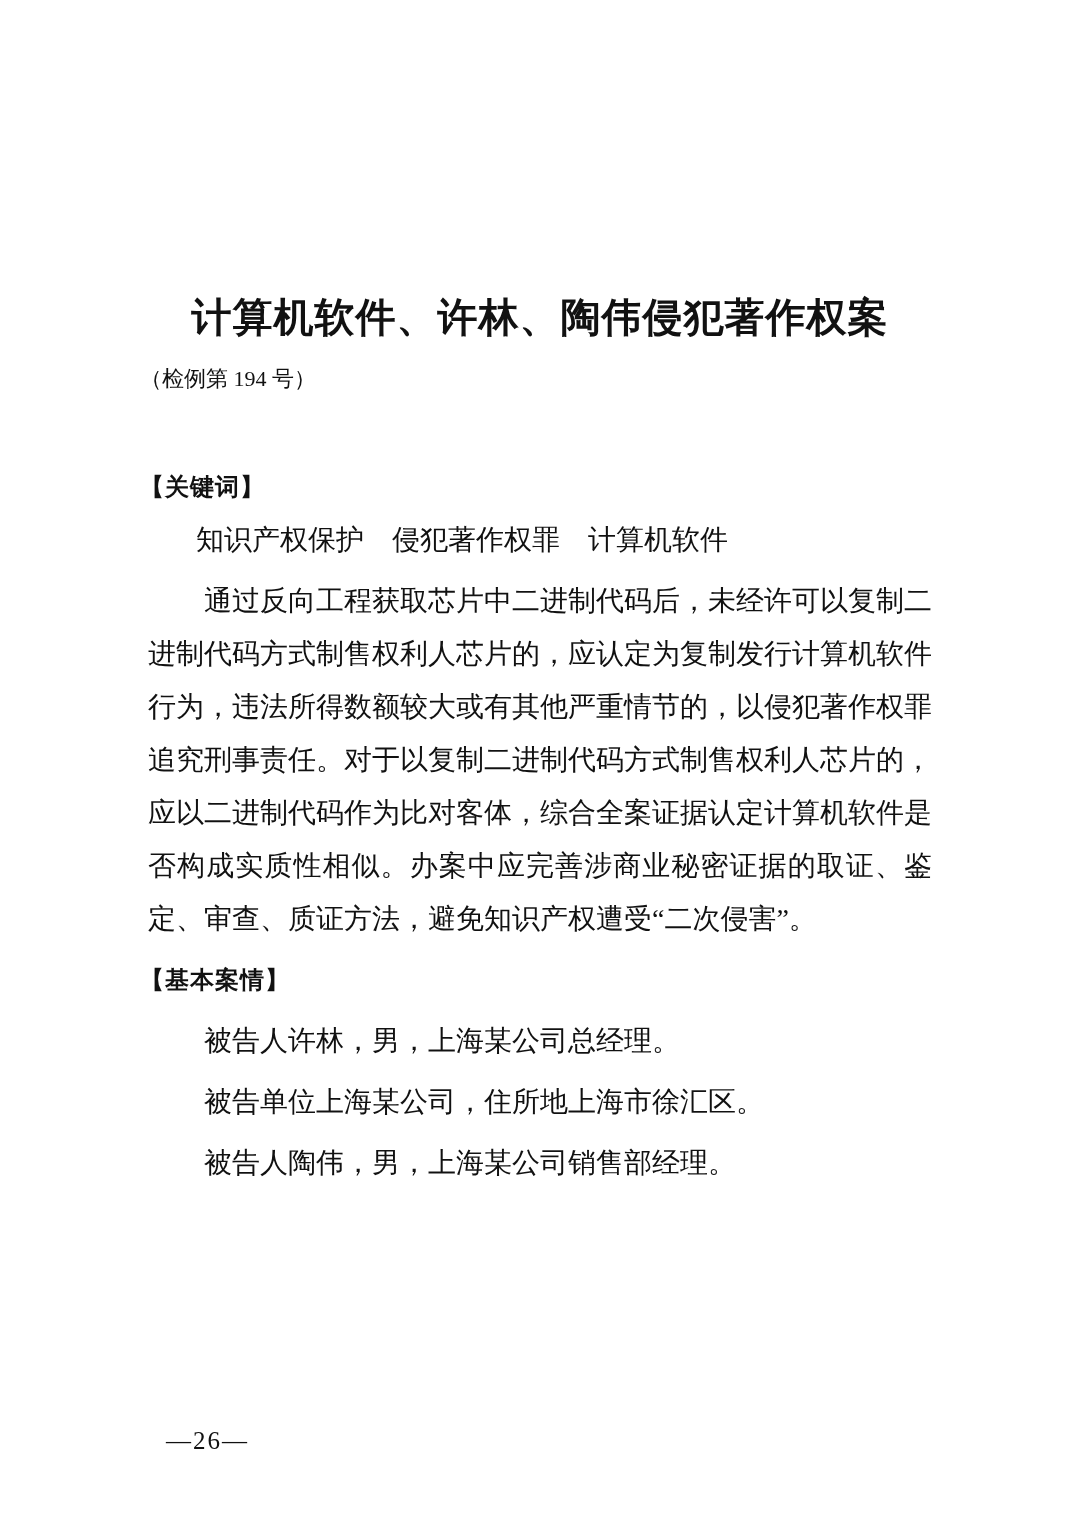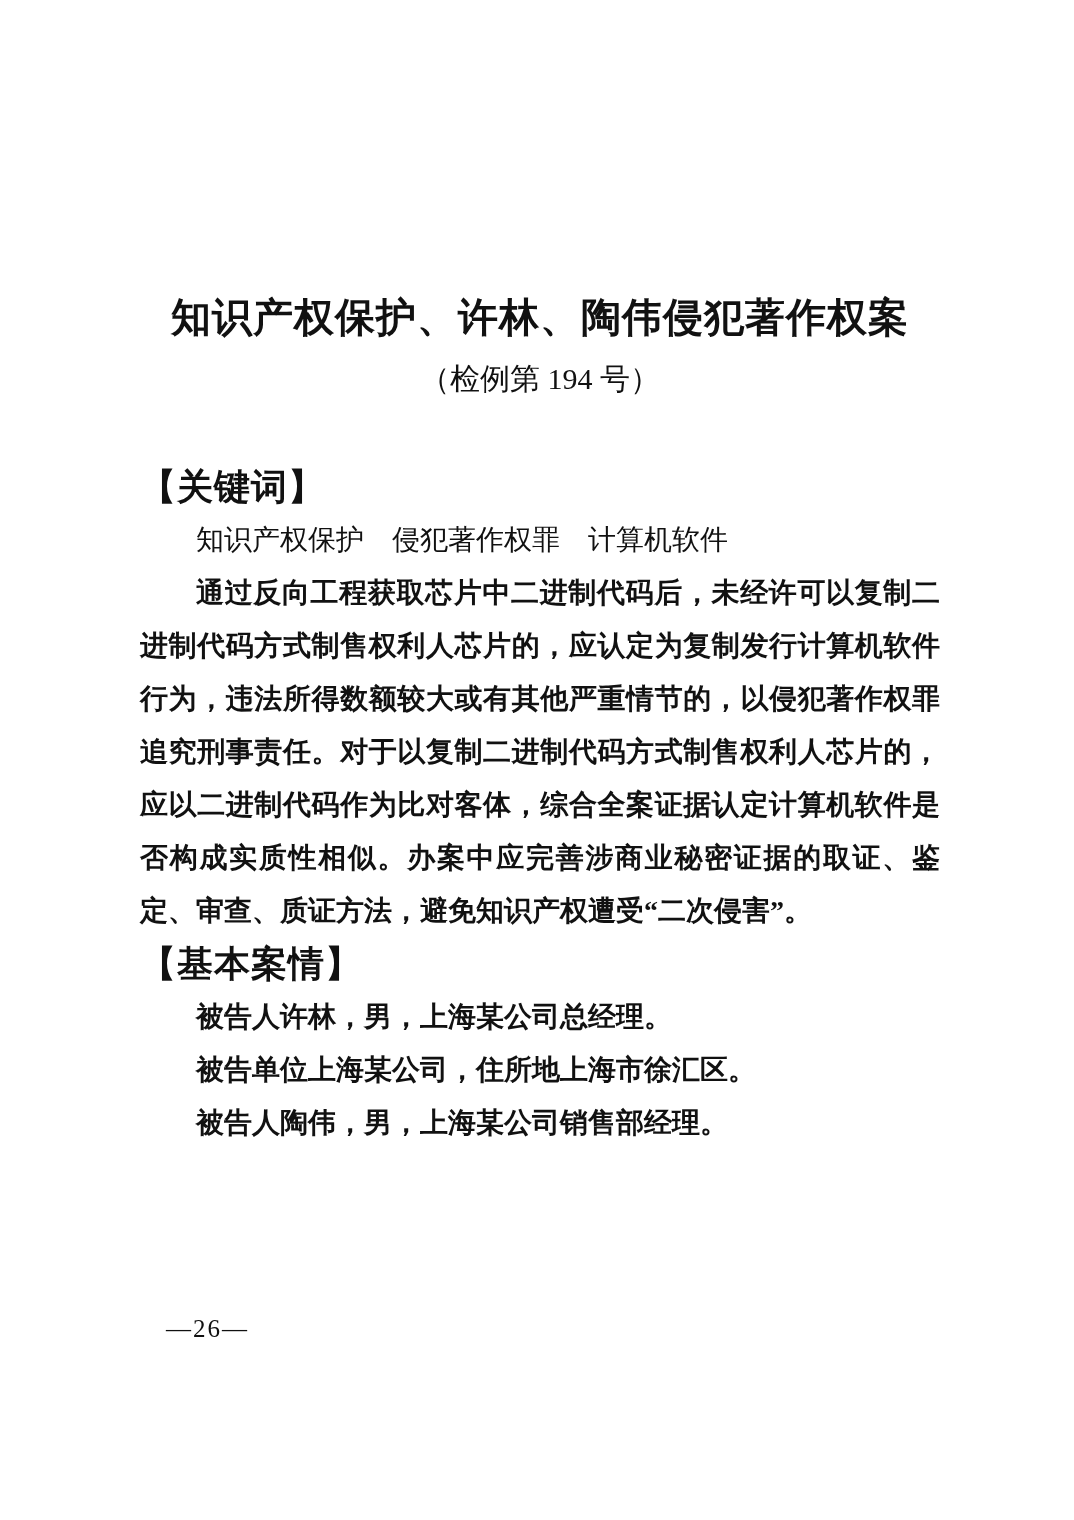--- a/index.html
+++ b/index.html
@@ -25,64 +25,62 @@
     margin-top: 292px;
     text-align: center;
     font-size: 40px;
     line-height: 52px;
     font-weight: bold;
     letter-spacing: 1px;
     white-space: nowrap;
   }
   .doc-subtitle {
     margin-top: 18px;
-    text-align: center;
-    font-size: 30px;
+    font-size: 22px;
     line-height: 34px;
     font-weight: normal;
   }
   .doc-body {
     margin-top: 64px;
     font-size: 28px;
     line-height: 53px;
   }
   .section-heading {
     font-family: "Liberation Sans", "DejaVu Sans", sans-serif;
     font-weight: bold;
-    font-size: 36px;
+    font-size: 24px;
     line-height: 53px;
     letter-spacing: 1px;
   }
   .kw-line {
     text-indent: 2em;
     white-space: nowrap;
   }
   .para {
     text-indent: 2em;
     text-align: justify;
     text-align-last: left;
-    margin: 0;
-    font-weight: bold;
+    margin: 8px;
   }
   .page-number {
     position: absolute;
     left: 166px;
-    top: 1312px;
+    top: 1424px;
     font-size: 25px;
     line-height: 34px;
     letter-spacing: 2px;
   }
 </style>
 </head>
 <body>
 
 <div class="page">
   <div class="content">
 
-    <div class="doc-title">知识产权保护、许林、陶伟侵犯著作权案</div>
+    <div class="doc-title">计算机软件、许林、陶伟侵犯著作权案</div>
 
     <div class="doc-subtitle">（检例第 194 号）</div>
 
     <div class="doc-body">
 
       <div class="section-heading">【关键词】</div>
 
       <div class="kw-line">知识产权保护　侵犯著作权罪　计算机软件</div>
 
 

